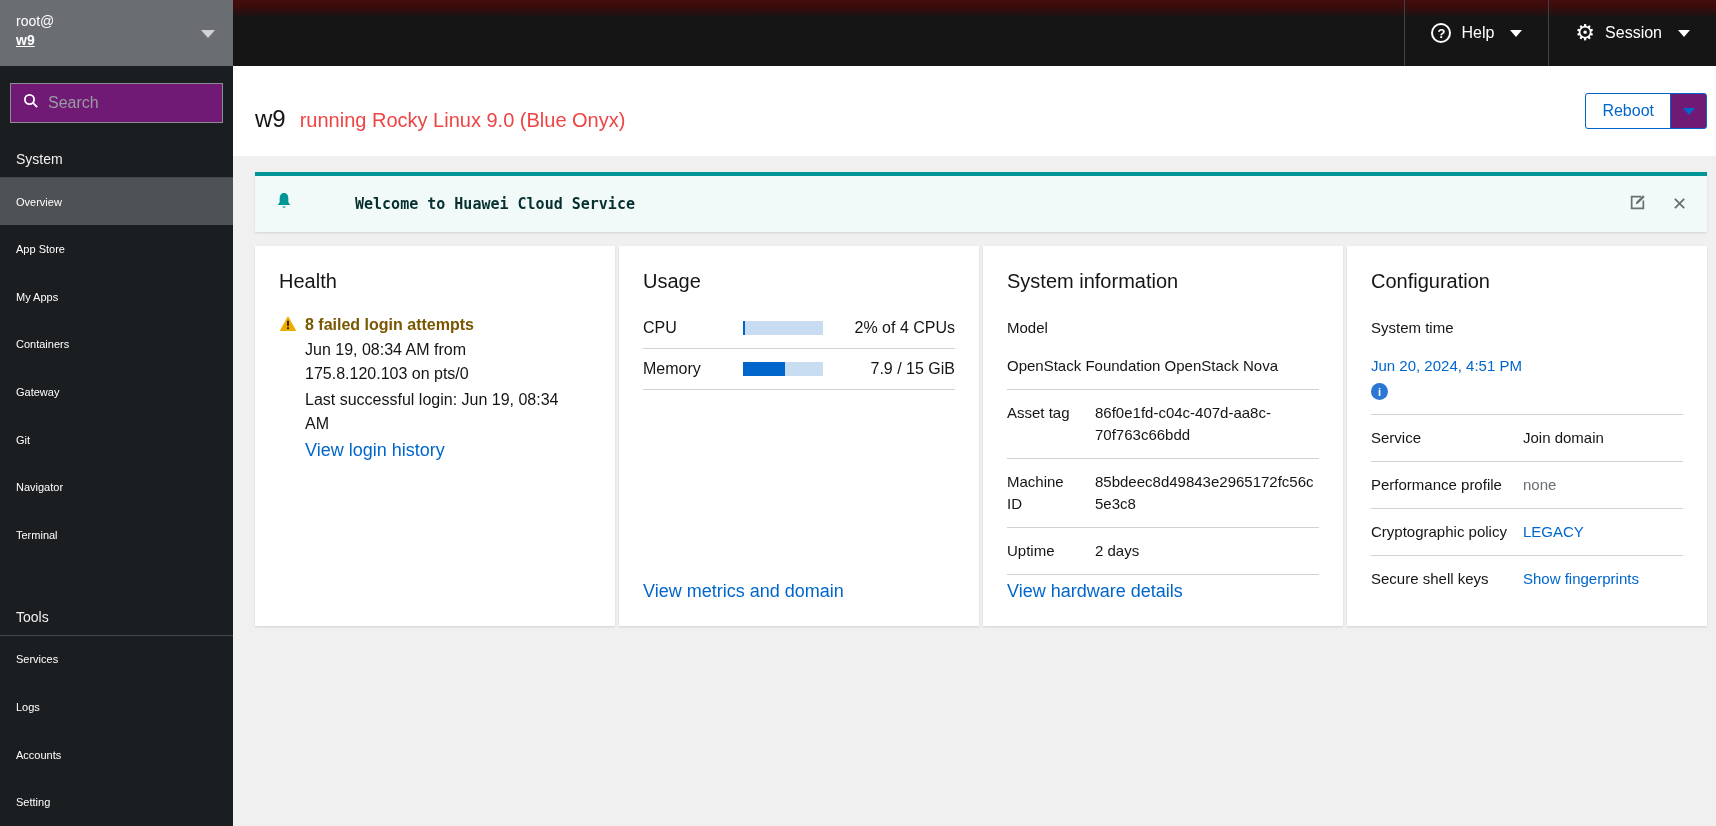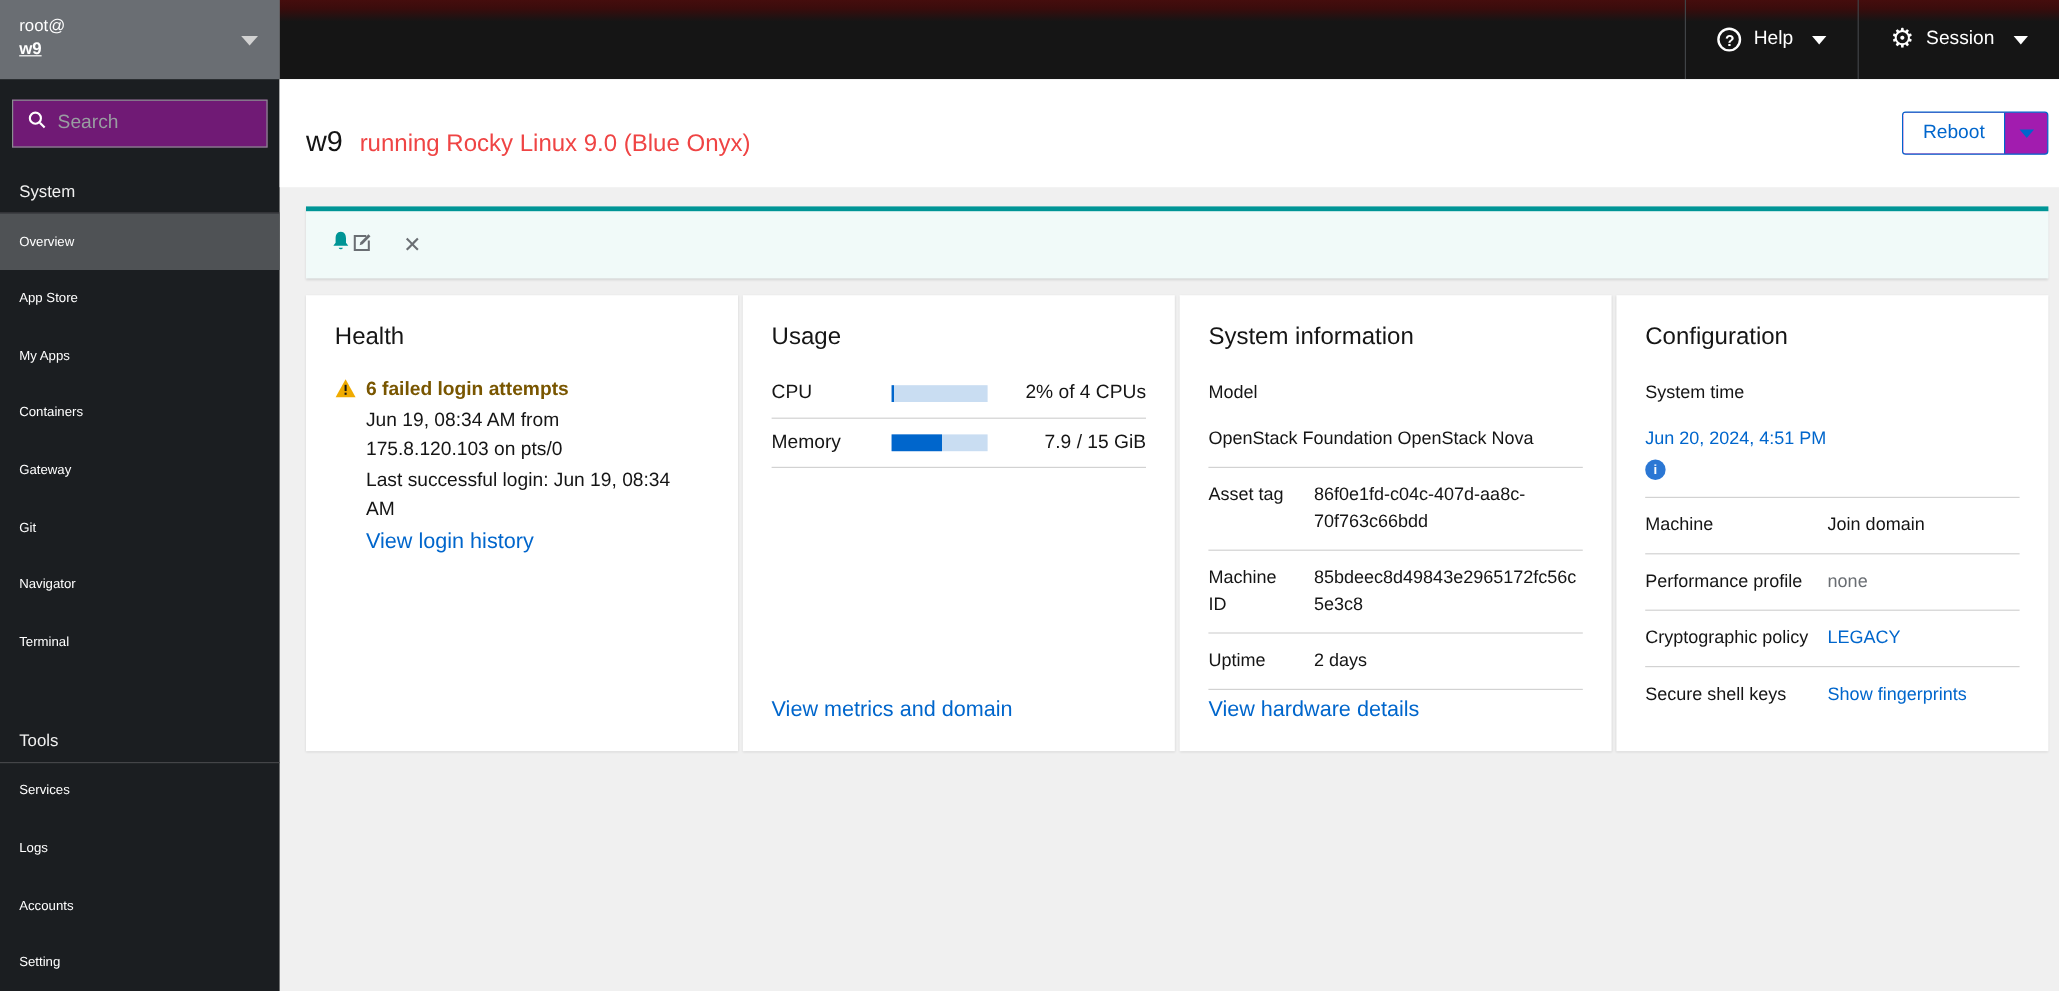--- a/index.html
+++ b/index.html
@@ -32,21 +32,21 @@
   .mast-group { display:flex; align-items:center; gap:10px; padding:0 26px; border-left:1px solid #404346; color:#fff; font-size:16px; cursor:pointer; }
   .help-icon { width:20px; height:20px; border:2px solid #fff; border-radius:50%; display:flex; align-items:center; justify-content:center; font-size:13px; font-weight:bold; color:#fff; }
   .gear-icon { font-family:"DejaVu Sans", sans-serif; font-size:22px; color:#fff; line-height:1; }
   .mast-caret { width:0; height:0; border-left:6px solid transparent; border-right:6px solid transparent; border-top:7px solid #fff; margin-left:6px; }
 
   
   .page-header { background:#fff; height:90px; display:flex; align-items:center; justify-content:space-between; padding:0 9px 0 22px; }
   .ph-left { display:flex; align-items:baseline; gap:14px; }
   .ph-host { font-size:24px; color:#151515; }
   .ph-os { font-size:20px; color:#ef4444;margin-top:20px; }
-  .reboot-split { display:flex; border:1px solid #0066cc; border-radius:3px; background:#a21caf; height:36px; overflow:hidden; }
+  .reboot-split { display:flex; border:1px solid #0066cc; border-radius:3px; background:#701a75; height:36px; overflow:hidden; }
   .reboot-main { color:#0066cc; font-size:16px; padding:0 16px; display:flex; align-items:center; cursor:pointer; background:#fff; border:none; font-family:"Liberation Sans",sans-serif; }
   .reboot-caret-seg { width:36px; display:flex; align-items:center; justify-content:center; border-left:1px solid #0066cc; cursor:pointer; }
   .reboot-caret { width:0; height:0; border-left:6px solid transparent; border-right:6px solid transparent; border-top:7px solid #0066cc; }
 
   
   .content { flex:1; padding:16px 9px 0 22px; }
   .banner { background:#f1faf9; border-top:4px solid #009596; height:60px; display:flex; align-items:center; padding:0 20px; box-shadow:0 1px 2px rgba(0,0,0,.12); margin-bottom:14px; }
   .banner-title { font-family:"DejaVu Sans Mono", monospace; font-weight:bold; font-size:15px; color:#06302f; margin-left:62px; flex:1; }
   .banner-actions { display:flex; align-items:center; gap:26px; }
   .banner-actions .icon-btn { cursor:pointer; color:#6a6e73; font-size:18px; line-height:1; }
@@ -155,20 +155,21 @@
 
   <div class="content">
 
     <div class="banner">
       <span>
         <svg width="18" height="20" viewBox="0 0 16 18">
             <path d="M8 1 C5.2 1 4.1 3.3 4.1 5.9 L4.1 9.2 L2.4 11.6 L13.6 11.6 L11.9 9.2 L11.9 5.9 C11.9 3.3 10.8 1 8 1 Z" fill="#009596"></path>
             <path d="M6.4 13 a1.7 1.7 0 0 0 3.2 0 Z" fill="#009596"></path>
           </svg>
       </span>
+      <span class="banner-title">Welcome to Huawei Cloud Service</span>
       <span class="banner-actions">
         <span class="icon-btn">
           <svg width="17" height="17" viewBox="0 0 16 16">
               <path d="M11.5 2.5 H2.5 V13.5 H13.5 V6" stroke="#6a6e73" stroke-width="1.6" fill="none"></path>
               <path d="M13.2 1.2 l1.6 1.6 -6.2 6.2 -2.3 .7 .7 -2.3 z" fill="#6a6e73"></path>
             </svg>
         </span>
         <span class="icon-btn">✕</span>
       </span>
     </div>
@@ -178,21 +179,21 @@
       <section class="card">
         <h2 class="card-title">Health</h2>
         <div class="warn-row">
           <span>
             <svg width="18" height="17" viewBox="0 0 16 15">
                 <path d="M8 0.8 L15.4 14.2 H0.6 Z" fill="#f0ab00"></path>
                 <rect x="7.25" y="5" width="1.5" height="4.6" fill="#151515"></rect>
                 <rect x="7.25" y="10.8" width="1.5" height="1.6" fill="#151515"></rect>
               </svg>
           </span>
-          <span class="warn-title">6 failed login attempts</span>
+          <span class="warn-title">8 failed login attempts</span>
         </div>
         <p class="health-detail">Jun 19, 08:34 AM from 175.8.120.103 on pts/0</p>
         <p class="health-detail">Last successful login: Jun 19, 08:34 AM</p>
         <a class="card-link health-link">View login history</a>
       </section>
 
       <section class="card">
         <h2 class="card-title">Usage</h2>
         <div class="usage-row">
           <span class="usage-label">CPU</span>
@@ -239,21 +240,21 @@
       <section class="card">
         <h2 class="card-title">Configuration</h2>
         <div class="dl-row">
           <span class="cfg-label">System time</span>
           <span class="cfg-value">
             <a class="cfg-link">Jun 20, 2024, 4:51 PM</a><br>
             <span class="info-icon">i</span>
           </span>
         </div>
         <div class="dl-row">
-          <span class="cfg-label">Machine</span>
+          <span class="cfg-label">Service</span>
           <span class="cfg-value">Join domain</span>
         </div>
         <div class="dl-row">
           <span class="cfg-label">Performance profile</span>
           <span class="cfg-value muted">none</span>
         </div>
         <div class="dl-row">
           <span class="cfg-label">Cryptographic policy</span>
           <span class="cfg-value" style="display:flex;align-items:center">
             <a class="cfg-link">LEGACY</a>

